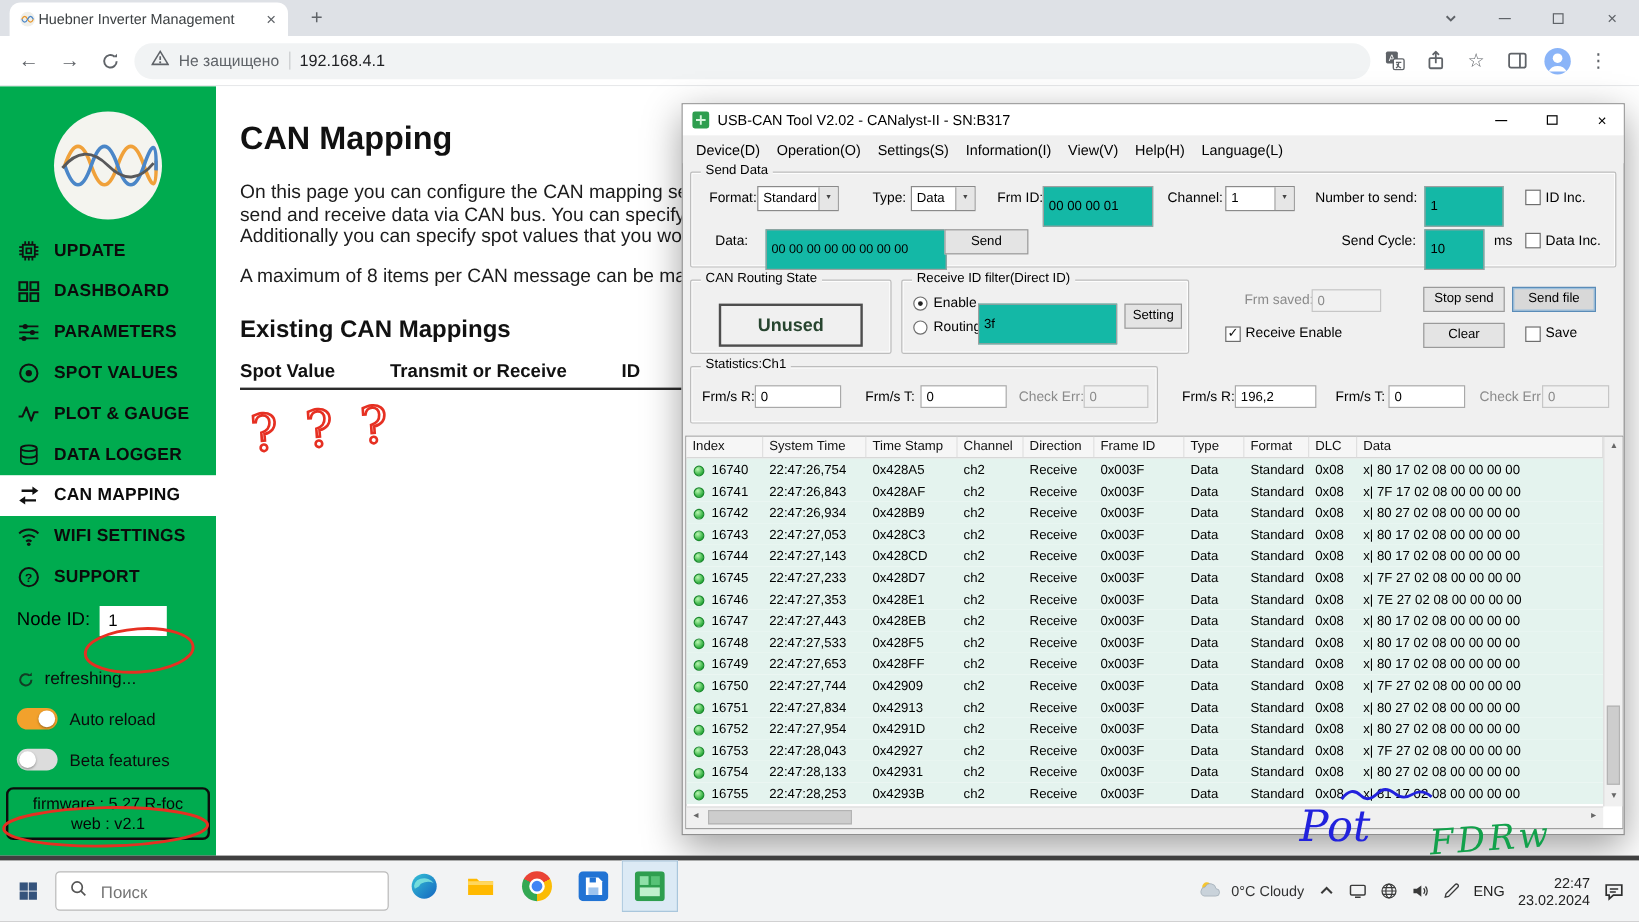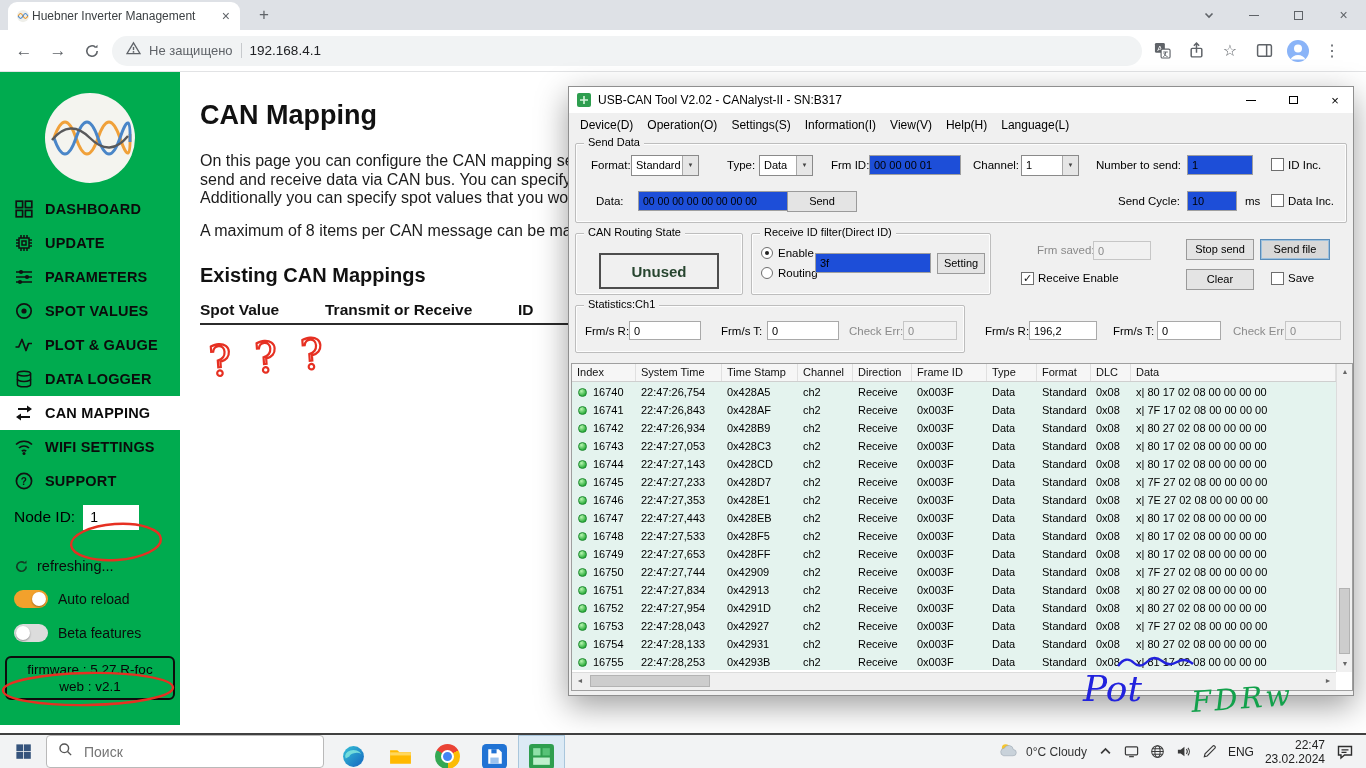--- a/index.html
+++ b/index.html
@@ -75,21 +75,21 @@
   .ct-title > .wbtn { width:36px; height:26px; display:flex; align-items:center; justify-content:center; font-size:13px; color:#000; }
   .ico-min2 { display:inline-block; width:10px; height:1px; background:#000; }
   .ico-max2 { display:inline-block; width:9px; height:8px; border:1px solid #000; }
   .ct-menu { position:absolute; left:0; top:26px; right:0; height:23px; display:flex; align-items:center; padding-left:4px; background:#f0f0f0; }
   .ct-menu-item { padding:0 7px; font-size:12px; color:#000; }
 
   .group { position:absolute; border:1px solid #bdbdbd; border-radius:2px; box-shadow:inset 0 0 0 1px #fdfdfd; }
   .glabel { position:absolute; top:-8px; left:8px; background:#f0f0f0; padding:0 4px; font-size:11px; color:#000; white-space:nowrap;text-align:right; }
   .ct-label { position:absolute; font-size:11.5px; color:#000; white-space:nowrap; }
   .ct-label.gray { color:#8a8a8a; }
-  .ct-input { position:absolute; height:20px; border:1px solid #9f9f9f; background:#1d4ed8; font-size:11px; padding:0 4px; font-family:inherit; }
+  .ct-input { position:absolute; height:34px; border:1px solid #9f9f9f; background:#14b8a6; font-size:11px; padding:0 4px; font-family:inherit; }
   .ct-field { position:absolute; height:19px; border:1px solid #a9a9a9; background:#fff; font-size:11px; padding:1px 4px; line-height:16px; }
   .ct-field.disabled { background:#f1f1f1; color:#8a8a8a; border-color:#c6c6c6; }
   .ct-btn { position:absolute; height:21px; background:#e4e4e4; border:1px solid #9a9a9a; font-size:11px; text-align:center; line-height:19px; color:#000; }
   .ct-btn.default { background:#d8d8d8; border-color:#5a8cb8; box-shadow:inset 0 0 0 1px #9cc0dd; }
   .combo { position:absolute; height:21px; background:#fff; border:1px solid #8a8a8a; }
   .combo .val { position:absolute; left:4px; top:3px; font-size:11px; }
   .combo .dd { position:absolute; right:0; top:0; bottom:0; width:16px; background:#e6e6e6; border-left:1px solid #a9a9a9;
                font-size:6px; color:#444; text-align:center; line-height:19px; }
   .cb-box { position:absolute; width:13px; height:13px; background:#fff; border:1px solid #6e6e6e; font-size:11px; line-height:11px; text-align:center; color:#111; }
   .radio { position:absolute; width:12px; height:12px; background:#fff; border:1px solid #6e6e6e; border-radius:50%; }
@@ -109,21 +109,21 @@
          background:radial-gradient(circle at 35% 30%, #b9f7b0, #2fae3e 72%); border:1px solid #1c8a2e; }
   .vsb { position:absolute; right:0; top:0; width:16px; bottom:18px; background:#f0f0f0; border-left:1px solid #dcdcdc; }
   .hsb { position:absolute; left:0; right:16px; bottom:0; height:18px; background:#f0f0f0; border-top:1px solid #dcdcdc; }
   .sbb { position:absolute; width:16px; height:16px; font-size:7px; color:#666; text-align:center; line-height:16px; }
   .vsb .up { top:0; } .vsb .dn { bottom:0; }
   .hsb .lf { left:0; top:0; } .hsb .rt { right:0; top:0; }
   .vthumb { position:absolute; left:2px; right:2px; bottom:18px; height:66px; background:#cdcdcd; border:1px solid #b3b3b3; }
   .hthumb { position:absolute; left:18px; top:2px; height:12px; width:120px; background:#cdcdcd; border:1px solid #b3b3b3; }
 
   
-  .taskbar { position:absolute; left:0; right:0; bottom:0; height:35px; background:#f2f3f4; border-top:2px solid #404040;
+  .taskbar { position:absolute; left:0; right:0; bottom:0; height:55px; background:#f2f3f4; border-top:4px solid #404040;
              display:flex; align-items:center; z-index:10; }
   .start { width:46px; height:43px; display:flex; align-items:center; justify-content:center; }
   .start svg { width:19px; height:19px; }
   .tsearch { width:278px; height:33px; background:#fff; border:1px solid #b9b9b9; border-radius:4px;
              display:flex; align-items:center; gap:9px; padding:0 11px; margin-right:6px; }
   .tsearch svg { width:15px; height:15px; }
   .tsearch input { border:none; outline:none; background:transparent; font-size:14px; color:#333; width:100%; font-family:inherit; }
   .tb-apps { display:flex; height:100%; }
   .tb-app { width:47px; height:43px; display:flex; align-items:center; justify-content:center; }
   .tb-app svg { width:25px; height:25px; }
@@ -237,41 +237,41 @@
           <circle cx="46" cy="46" r="45" fill="#f4f4ef"></circle>
           <path d="M10 46 Q 21 14 32 46 T 54 46 T 76 46 T 86 42" stroke="#f0a13a" stroke-width="3" fill="none"></path>
           <path d="M10 46 Q 21 78 32 46 T 54 46 T 76 46 T 86 50" stroke="#4a86c8" stroke-width="3" fill="none"></path>
           <path d="M8 48 Q 26 26 46 46 T 84 44" stroke="#58595b" stroke-width="2.4" fill="none"></path>
         </svg>
       </div>
       <nav id="nav">
           <div class="nav-item">
             <span class="nav-ic">
               <svg viewBox="0 0 20 20">
+                <g fill="none" stroke="#111" stroke-width="1.5">
+                  <rect x="5" y="5" width="10" height="10"></rect>
+                  <rect x="8" y="8" width="4" height="4"></rect>
+                  <path d="M7 5V2M10 5V2M13 5V2M7 18v-3M10 18v-3M13 18v-3M5 7H2M5 10H2M5 13H2M18 7h-3M18 10h-3M18 13h-3"></path>
+                </g>
+              </svg>
+            </span>
+            <span class="nav-label">UPDATE</span>
+          </div>
+          <div class="nav-item">
+            <span class="nav-ic">
+              <svg viewBox="0 0 20 20">
                 <g fill="none" stroke="#111" stroke-width="1.7">
                   <rect x="2.2" y="2.2" width="6.4" height="6.4"></rect>
                   <rect x="11.4" y="2.2" width="6.4" height="6.4"></rect>
                   <rect x="2.2" y="11.4" width="6.4" height="6.4"></rect>
                   <rect x="11.4" y="11.4" width="6.4" height="6.4"></rect>
                 </g>
               </svg>
             </span>
             <span class="nav-label">DASHBOARD</span>
-          </div>
-          <div class="nav-item">
-            <span class="nav-ic">
-              <svg viewBox="0 0 20 20">
-                <g fill="none" stroke="#111" stroke-width="1.5">
-                  <rect x="5" y="5" width="10" height="10"></rect>
-                  <rect x="8" y="8" width="4" height="4"></rect>
-                  <path d="M7 5V2M10 5V2M13 5V2M7 18v-3M10 18v-3M13 18v-3M5 7H2M5 10H2M5 13H2M18 7h-3M18 10h-3M18 13h-3"></path>
-                </g>
-              </svg>
-            </span>
-            <span class="nav-label">UPDATE</span>
           </div>
           <div class="nav-item">
             <span class="nav-ic">
               <svg viewBox="0 0 20 20">
                 <g fill="none" stroke="#111" stroke-width="1.6">
                   <path d="M2 5h16M2 10h16M2 15h16"></path>
                 </g>
                 <circle cx="7" cy="5" r="2.1" fill="#111"></circle>
                 <circle cx="13" cy="10" r="2.1" fill="#111"></circle>
                 <circle cx="6" cy="15" r="2.1" fill="#111"></circle>

